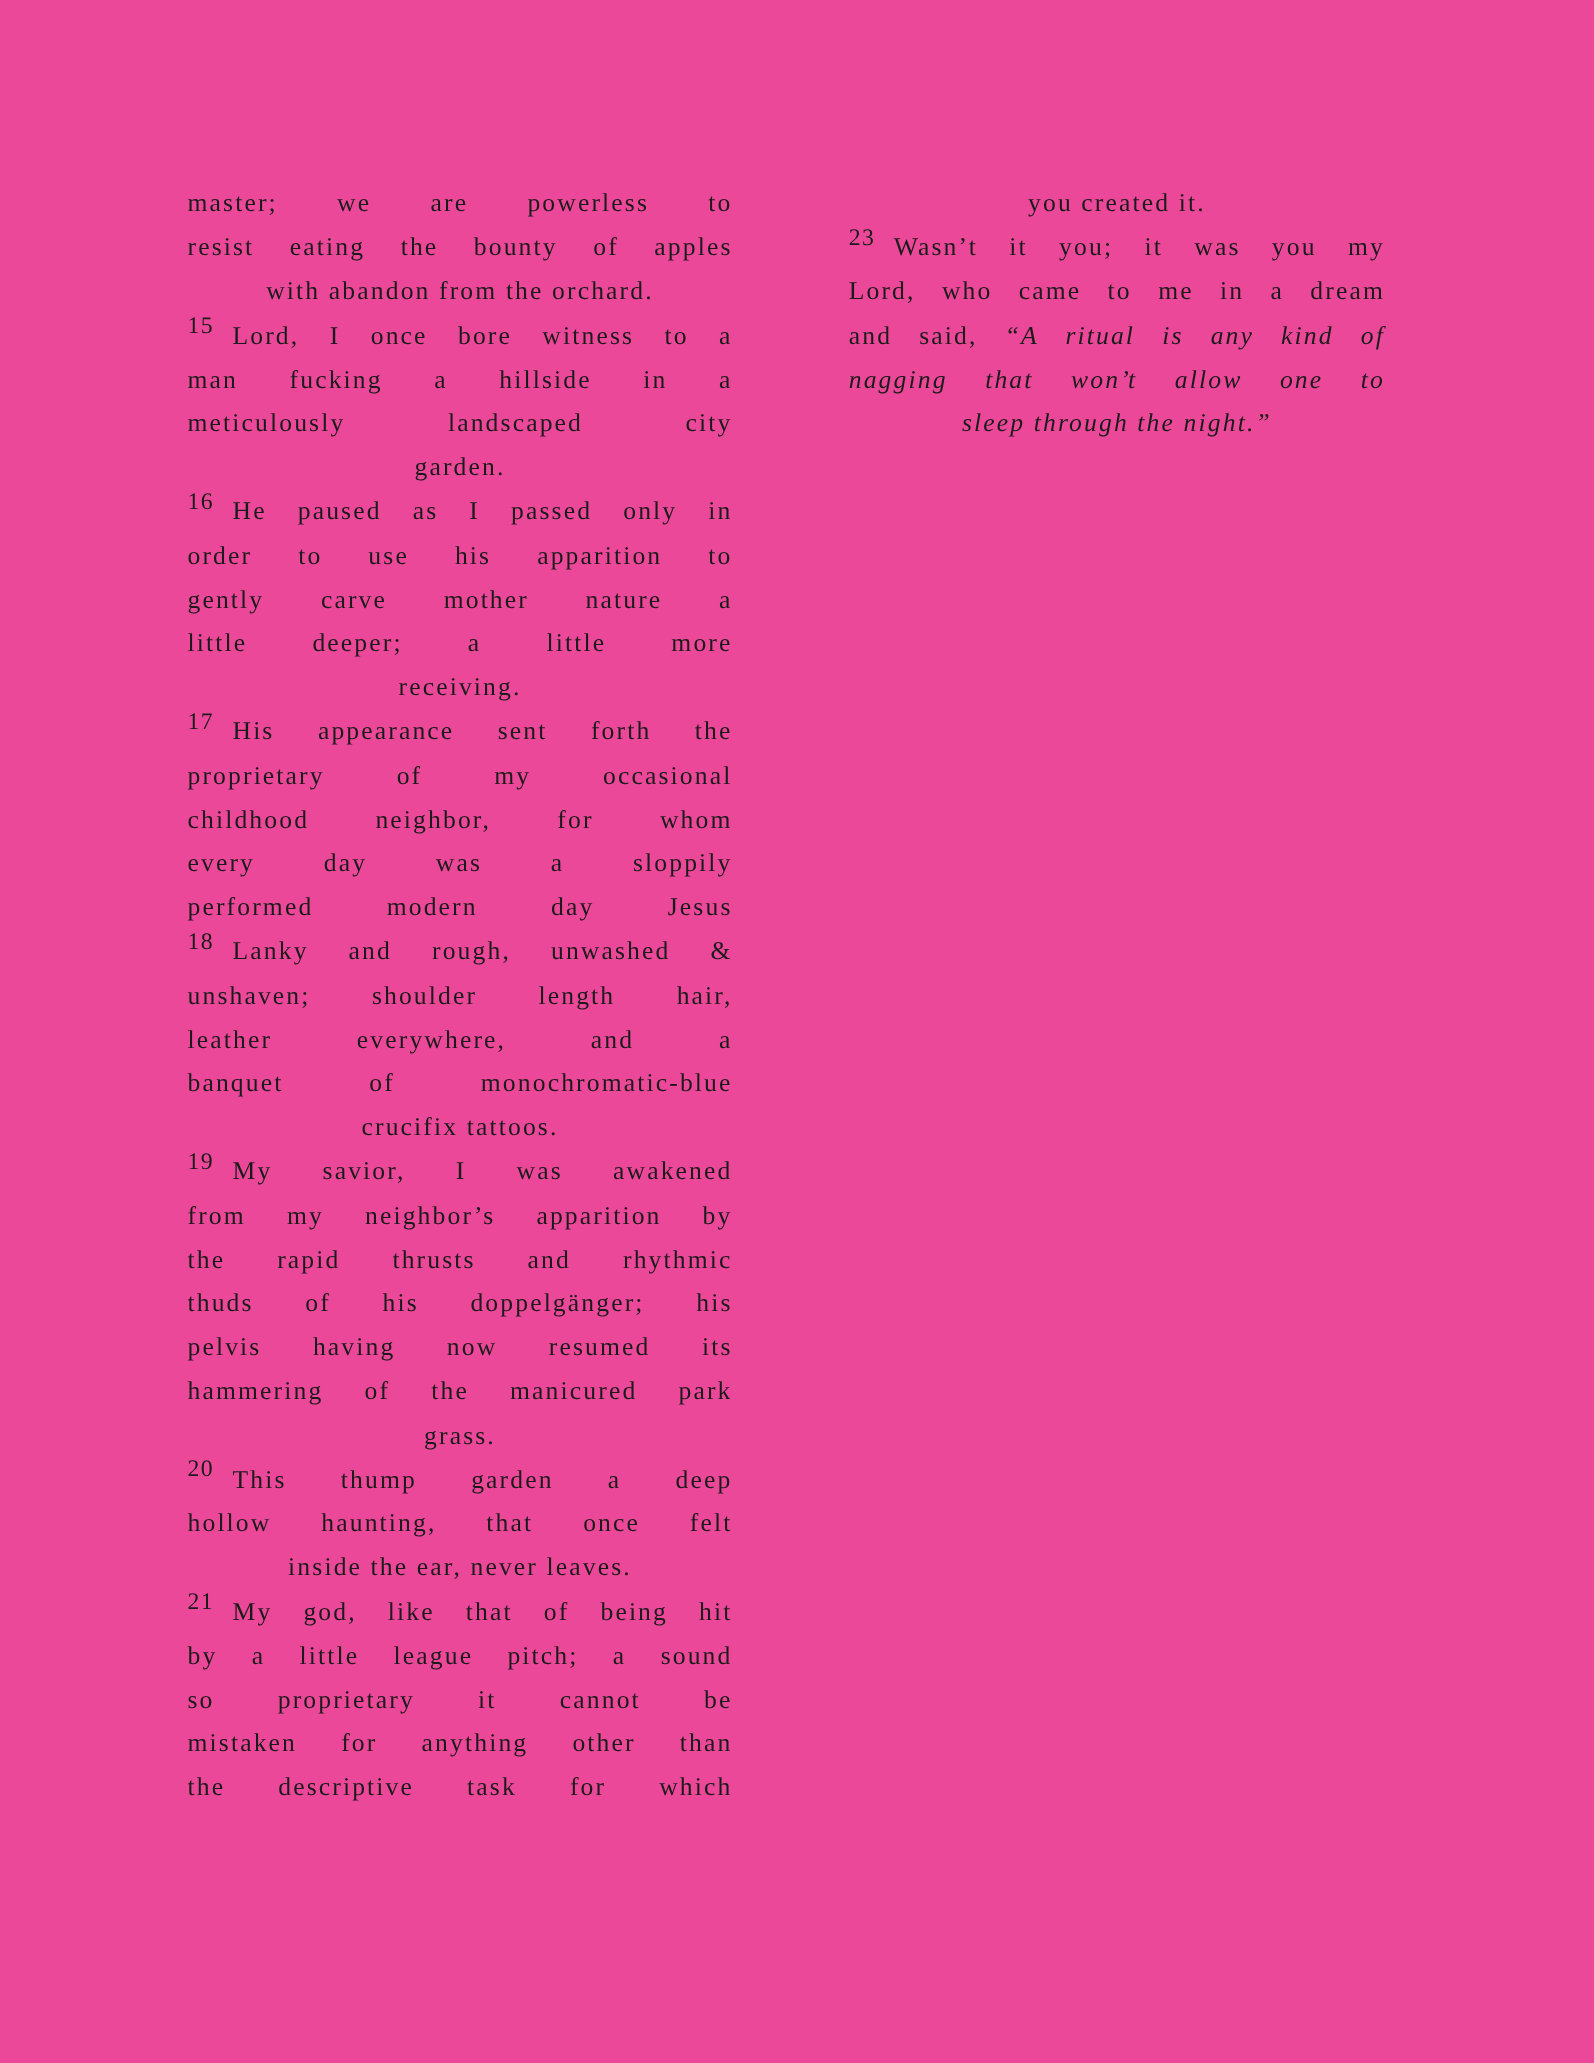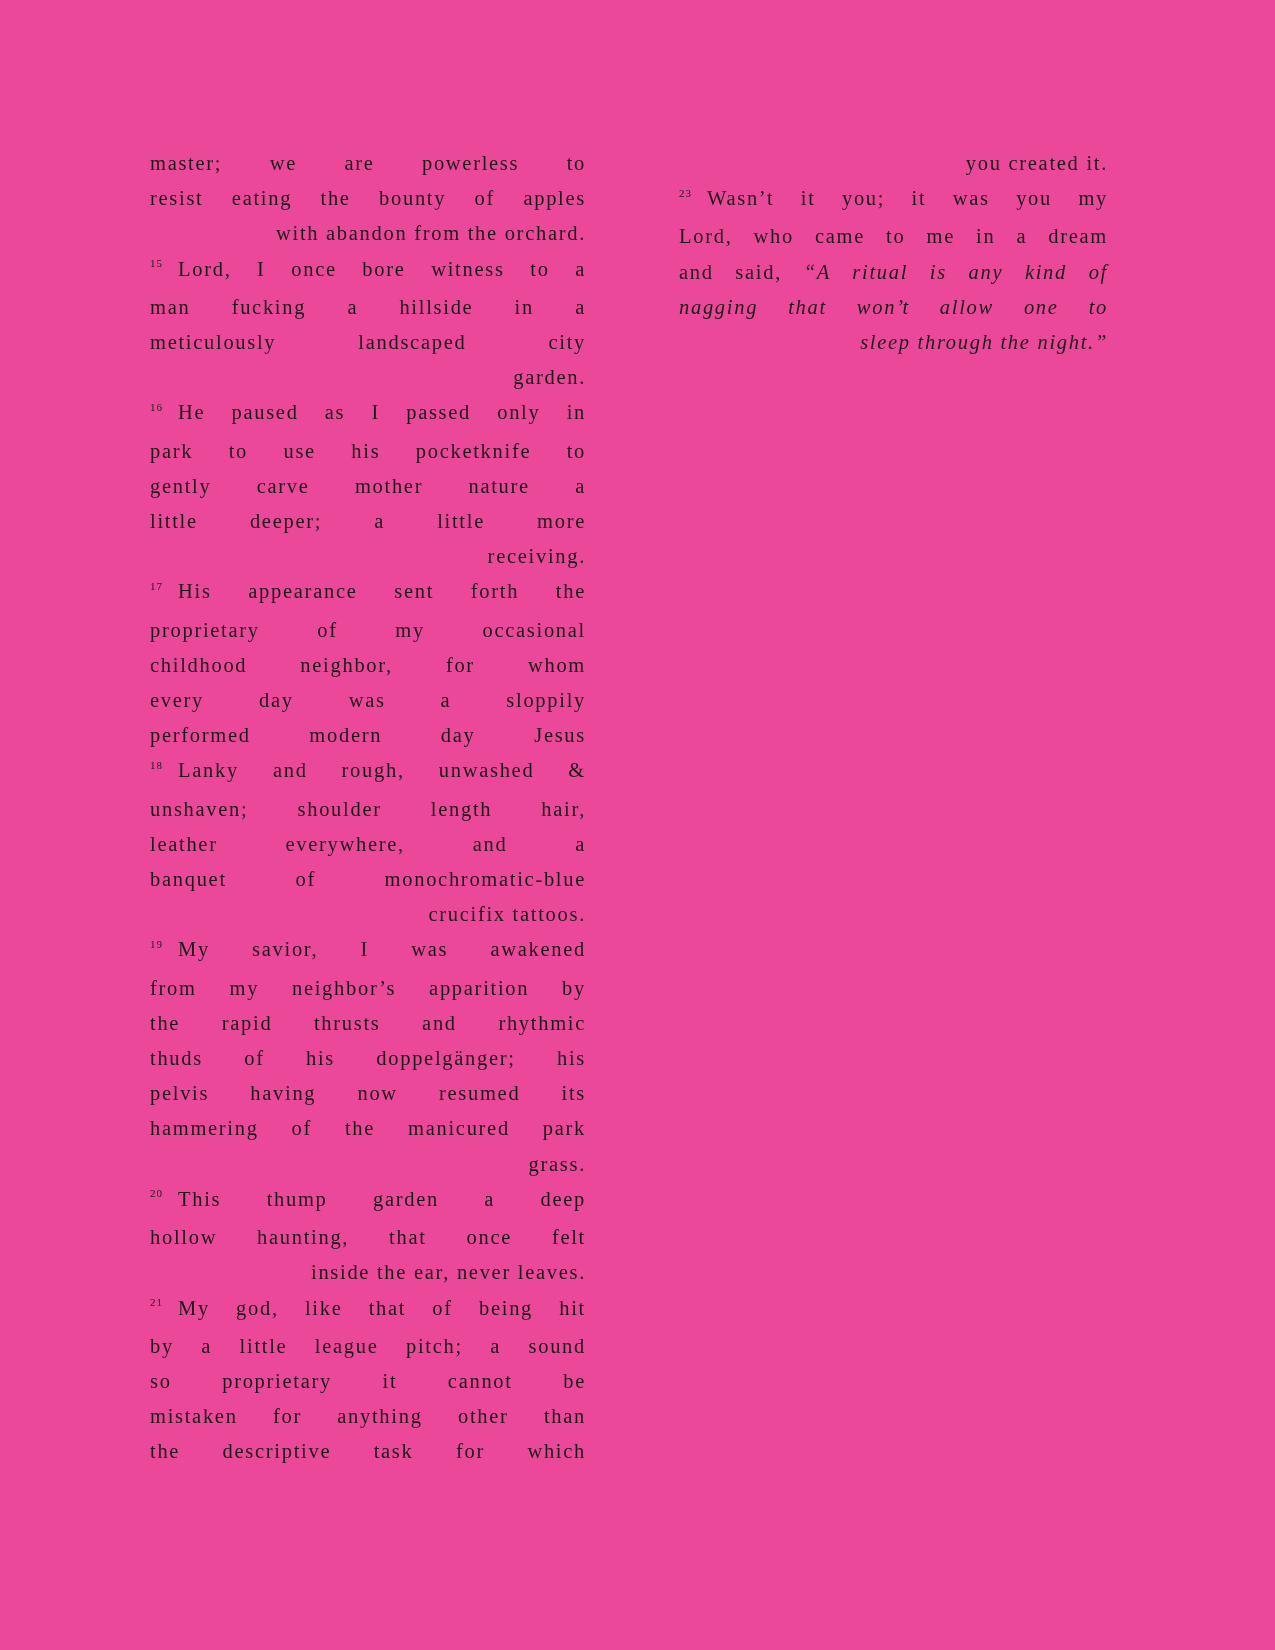--- a/index.html
+++ b/index.html
@@ -23,29 +23,29 @@
   }
   .cols {
     display: flex;
     gap: 93px;
     align-items: flex-start;
   }
   .col { flex: 0 0 auto; }
   .col-left  { width: 436px; }
   .col-right { width: 429px; }
   .line {
-    text-align: right;
+    text-align: center;
     white-space: normal;
   }
   .line.jl {
     text-align: justify;
     text-align-last: justify;
   }
   .vnum {
-    font-size: 11px;
+    font-size: 19px;
     letter-spacing: 1px;
     position: relative;
     top: -8.5px;
     margin-right: 15px;
   }
   .it { font-style: italic; }
 </style>
 </head>
 <body>
 
@@ -53,21 +53,21 @@
   <div class="cols">
     <div class="col col-left">
         <div class="line jl"><span class="">master; we are powerless to</span></div>
         <div class="line jl"><span class="">resist eating the bounty of apples</span></div>
         <div class="line"><span class="">with abandon from the orchard.</span></div>
         <div class="line jl"><span class="vnum">15</span><span class="">Lord, I once bore witness to a</span></div>
         <div class="line jl"><span class="">man fucking a hillside in a</span></div>
         <div class="line jl"><span class="">meticulously landscaped city</span></div>
         <div class="line"><span class="">garden.</span></div>
         <div class="line jl"><span class="vnum">16</span><span class="">He paused as I passed only in</span></div>
-        <div class="line jl"><span class="">park to use his pocketknife to</span></div>
+        <div class="line jl"><span class="">order to use his apparition to</span></div>
         <div class="line jl"><span class="">gently carve mother nature a</span></div>
         <div class="line jl"><span class="">little deeper; a little more</span></div>
         <div class="line"><span class="">receiving.</span></div>
         <div class="line jl"><span class="vnum">17</span><span class="">His appearance sent forth the</span></div>
         <div class="line jl"><span class="">proprietary of my occasional</span></div>
         <div class="line jl"><span class="">childhood neighbor, for whom</span></div>
         <div class="line jl"><span class="">every day was a sloppily</span></div>
         <div class="line jl"><span class="">performed modern day Jesus</span></div>
         <div class="line jl"><span class="vnum">18</span><span class="">Lanky and rough, unwashed &amp;</span></div>
         <div class="line jl"><span class="">unshaven; shoulder length hair,</span></div>

